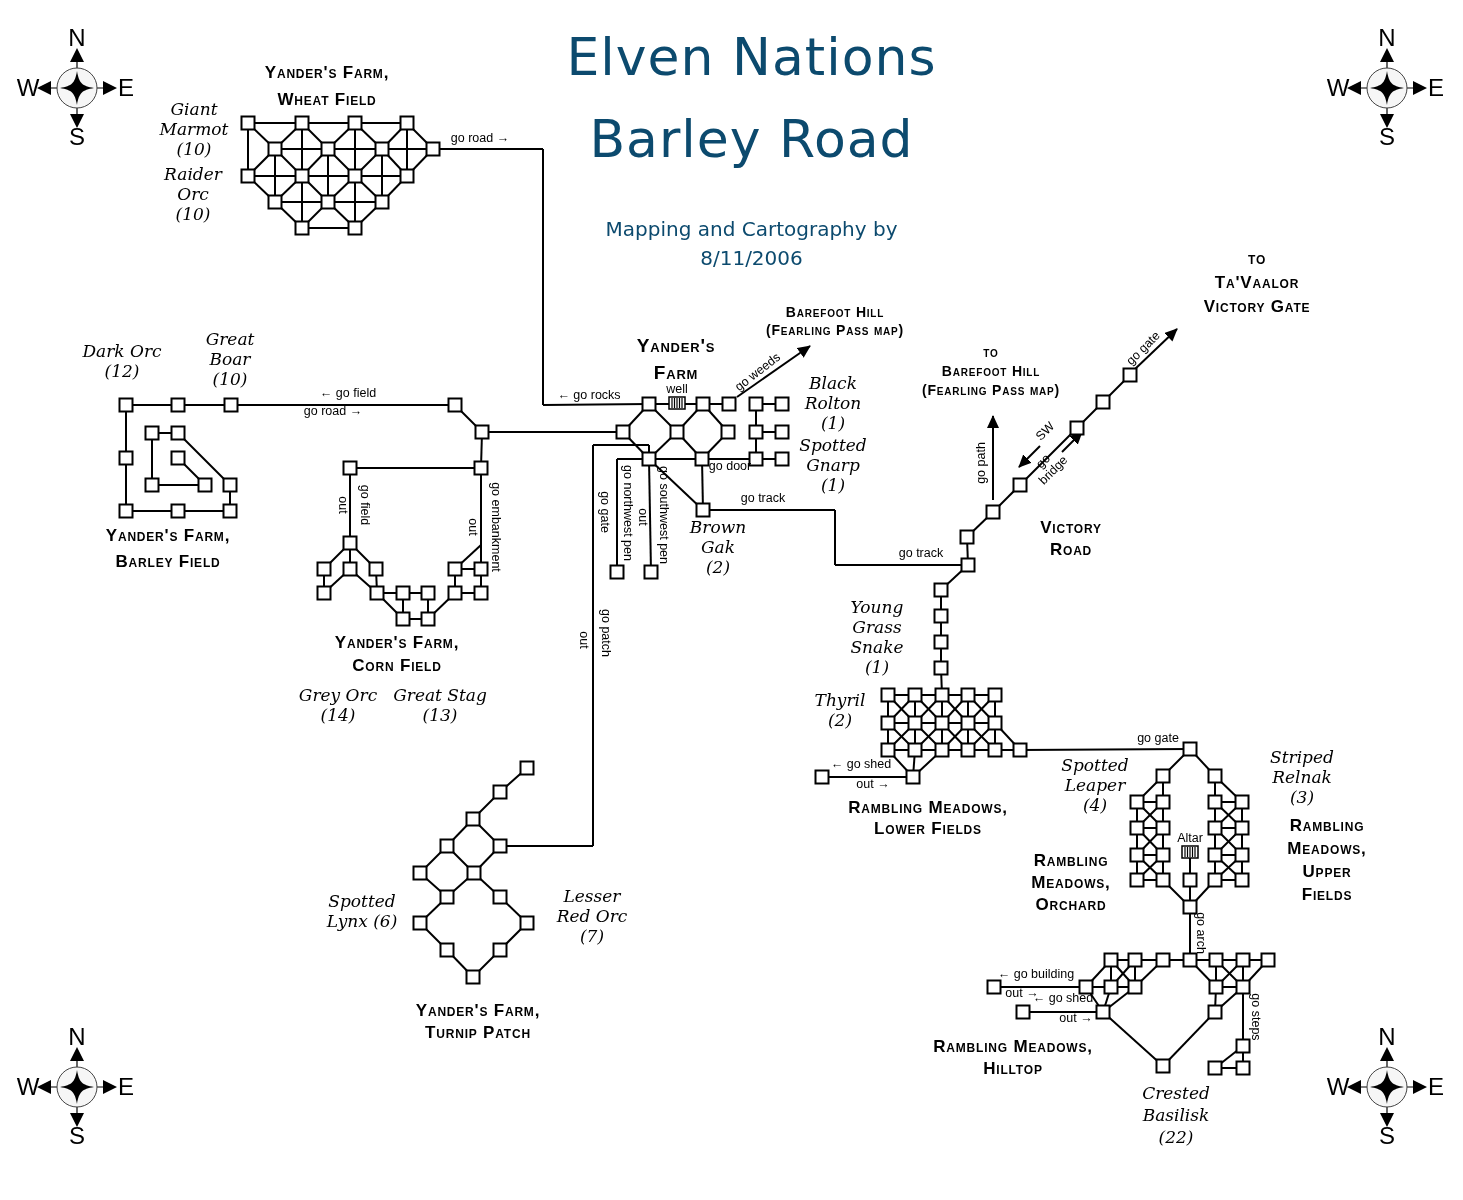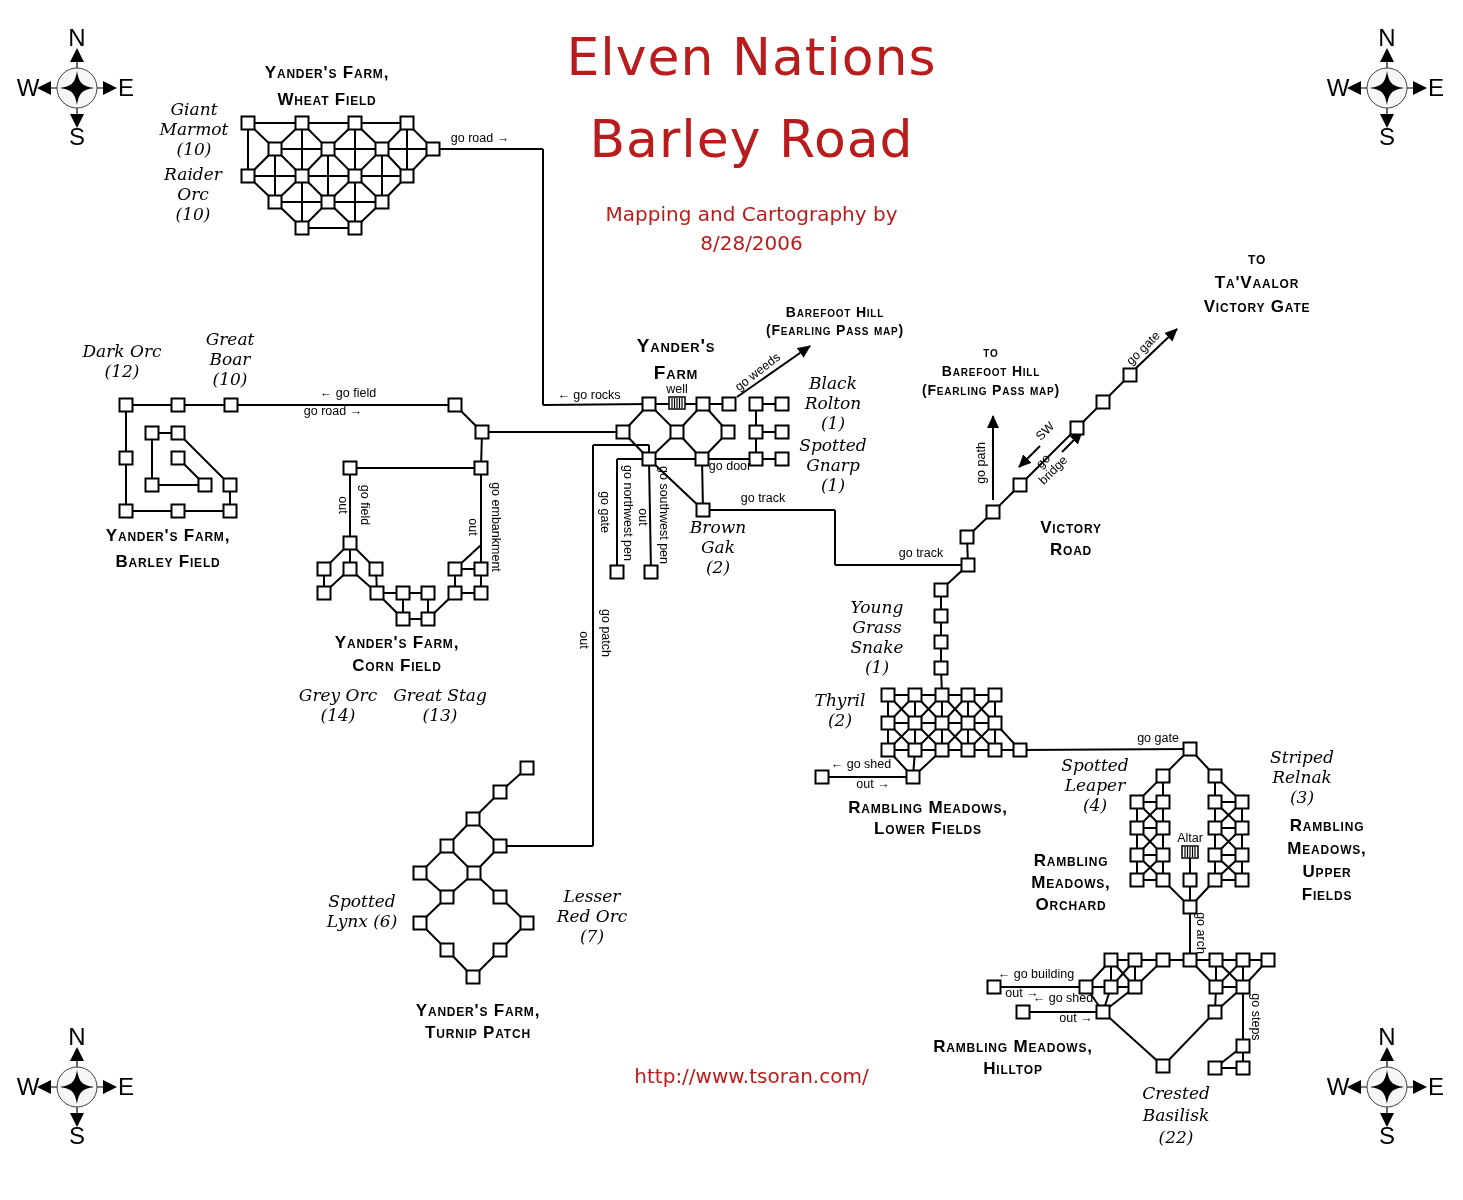--- a/index.html
+++ b/index.html
@@ -1,20 +1,20 @@
 <!DOCTYPE html>
 <html><head>
 <meta charset="utf-8">
 <style>
   html,body{margin:0;padding:0;background:#fff}
   #page{position:relative;width:1463px;height:1200px;background:#fff;overflow:hidden}
   #map{position:absolute;left:0;top:0}
-  .overlay{position:absolute;left:40px;width:1423px;text-align:center;color:#b91c1c}
+  .overlay{position:absolute;left:40px;width:1423px;text-align:center;color:#0c4a6e}
   #title{top:16px;font-family:"DejaVu Sans",sans-serif;font-size:52px;line-height:82px;letter-spacing:1px}
-  #subtitle{top:200px;font-family:"DejaVu Sans",sans-serif;font-size:20px;line-height:29px}
+  #subtitle{top:215px;font-family:"DejaVu Sans",sans-serif;font-size:20px;line-height:29px}
   #footer{top:1062px;font-family:"DejaVu Sans",sans-serif;font-size:20px;line-height:29px}
   .area{font-family:"Liberation Sans",sans-serif;font-weight:bold;font-variant:small-caps;letter-spacing:.8px;fill:#000}
   .creature{font-family:"DejaVu Serif",serif;font-style:italic;fill:#000}
   .pathlbl{font-family:"Liberation Sans",sans-serif;font-size:12.5px;fill:#000}
   .cletter{font-family:"Liberation Sans",sans-serif;font-size:24px;fill:#000}
 </style>
 </head>
 <body>
 
 <div id="page">
@@ -671,19 +671,18 @@
       </g>
     </svg>
 
   <div id="title" class="overlay">
     <div>Elven Nations</div>
     <div>Barley Road</div>
   </div>
 
   <div id="subtitle" class="overlay">
     <div>Mapping and Cartography by</div>
-    <div>8/28/2006</div>
+    <div>8/11/2006</div>
   </div>
 
   <div id="footer" class="overlay">
-    <div>http://www.tsoran.com/</div>
   </div>
 </div>
 
 </body></html>

